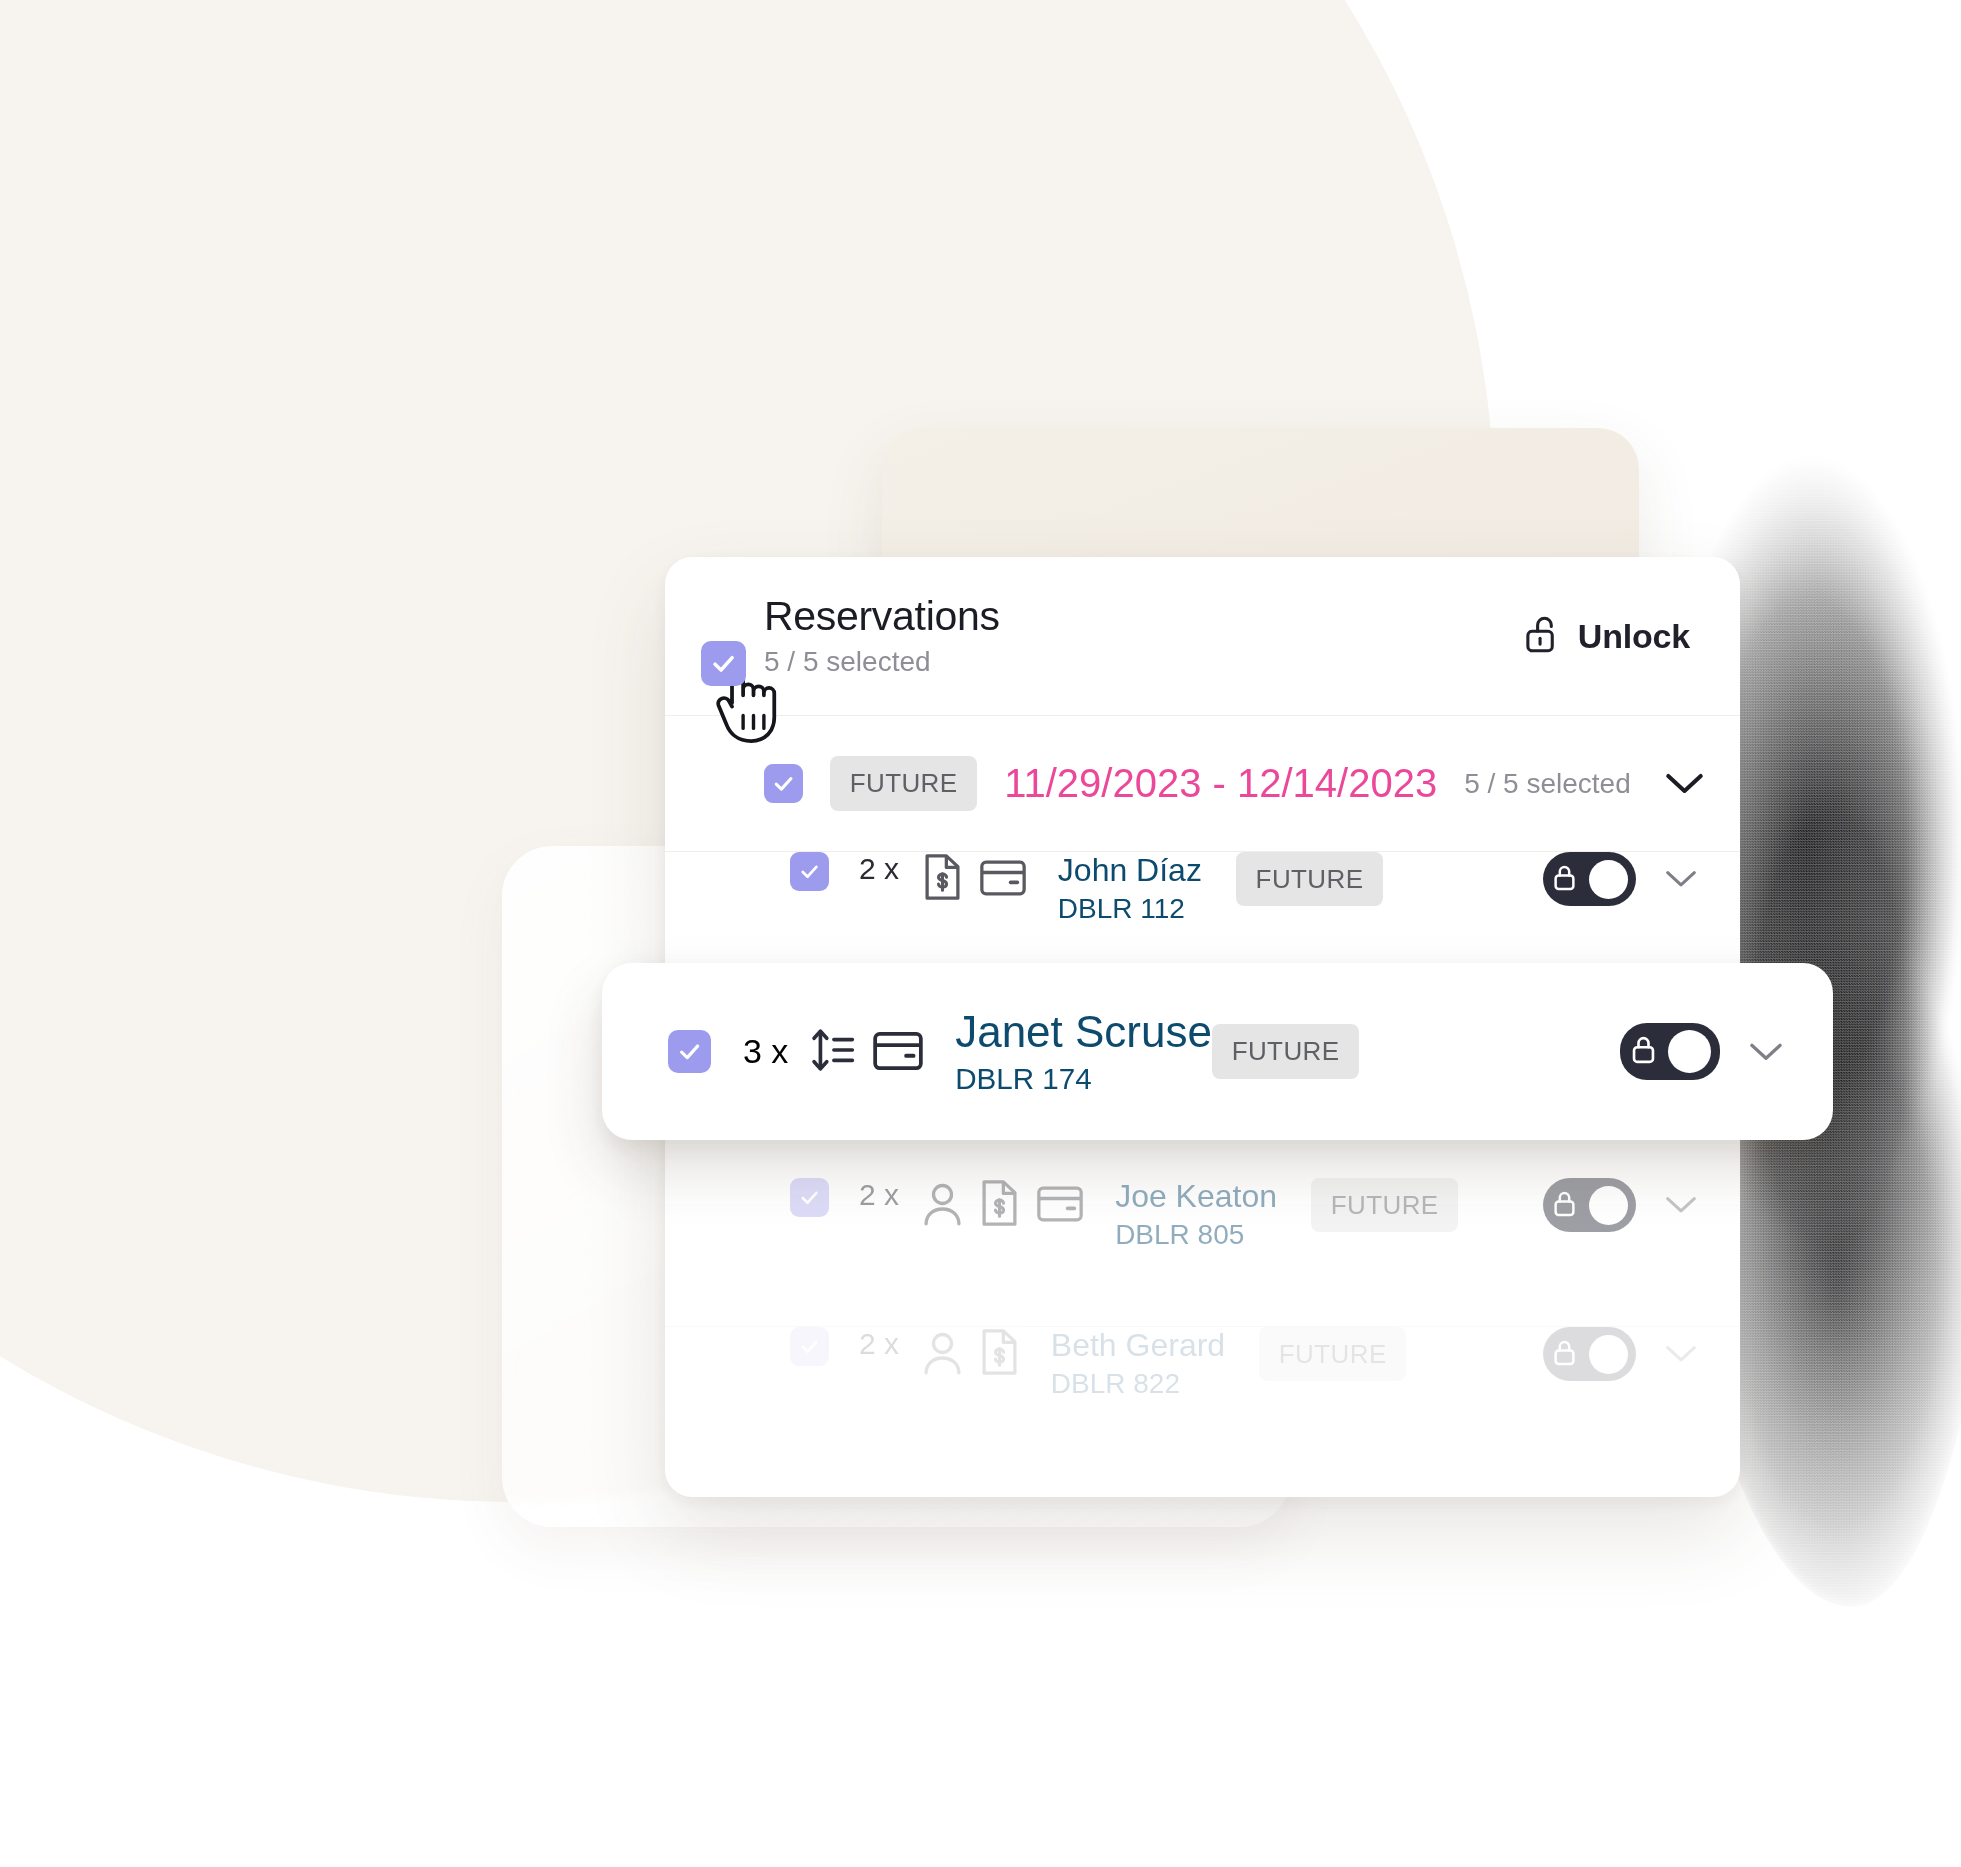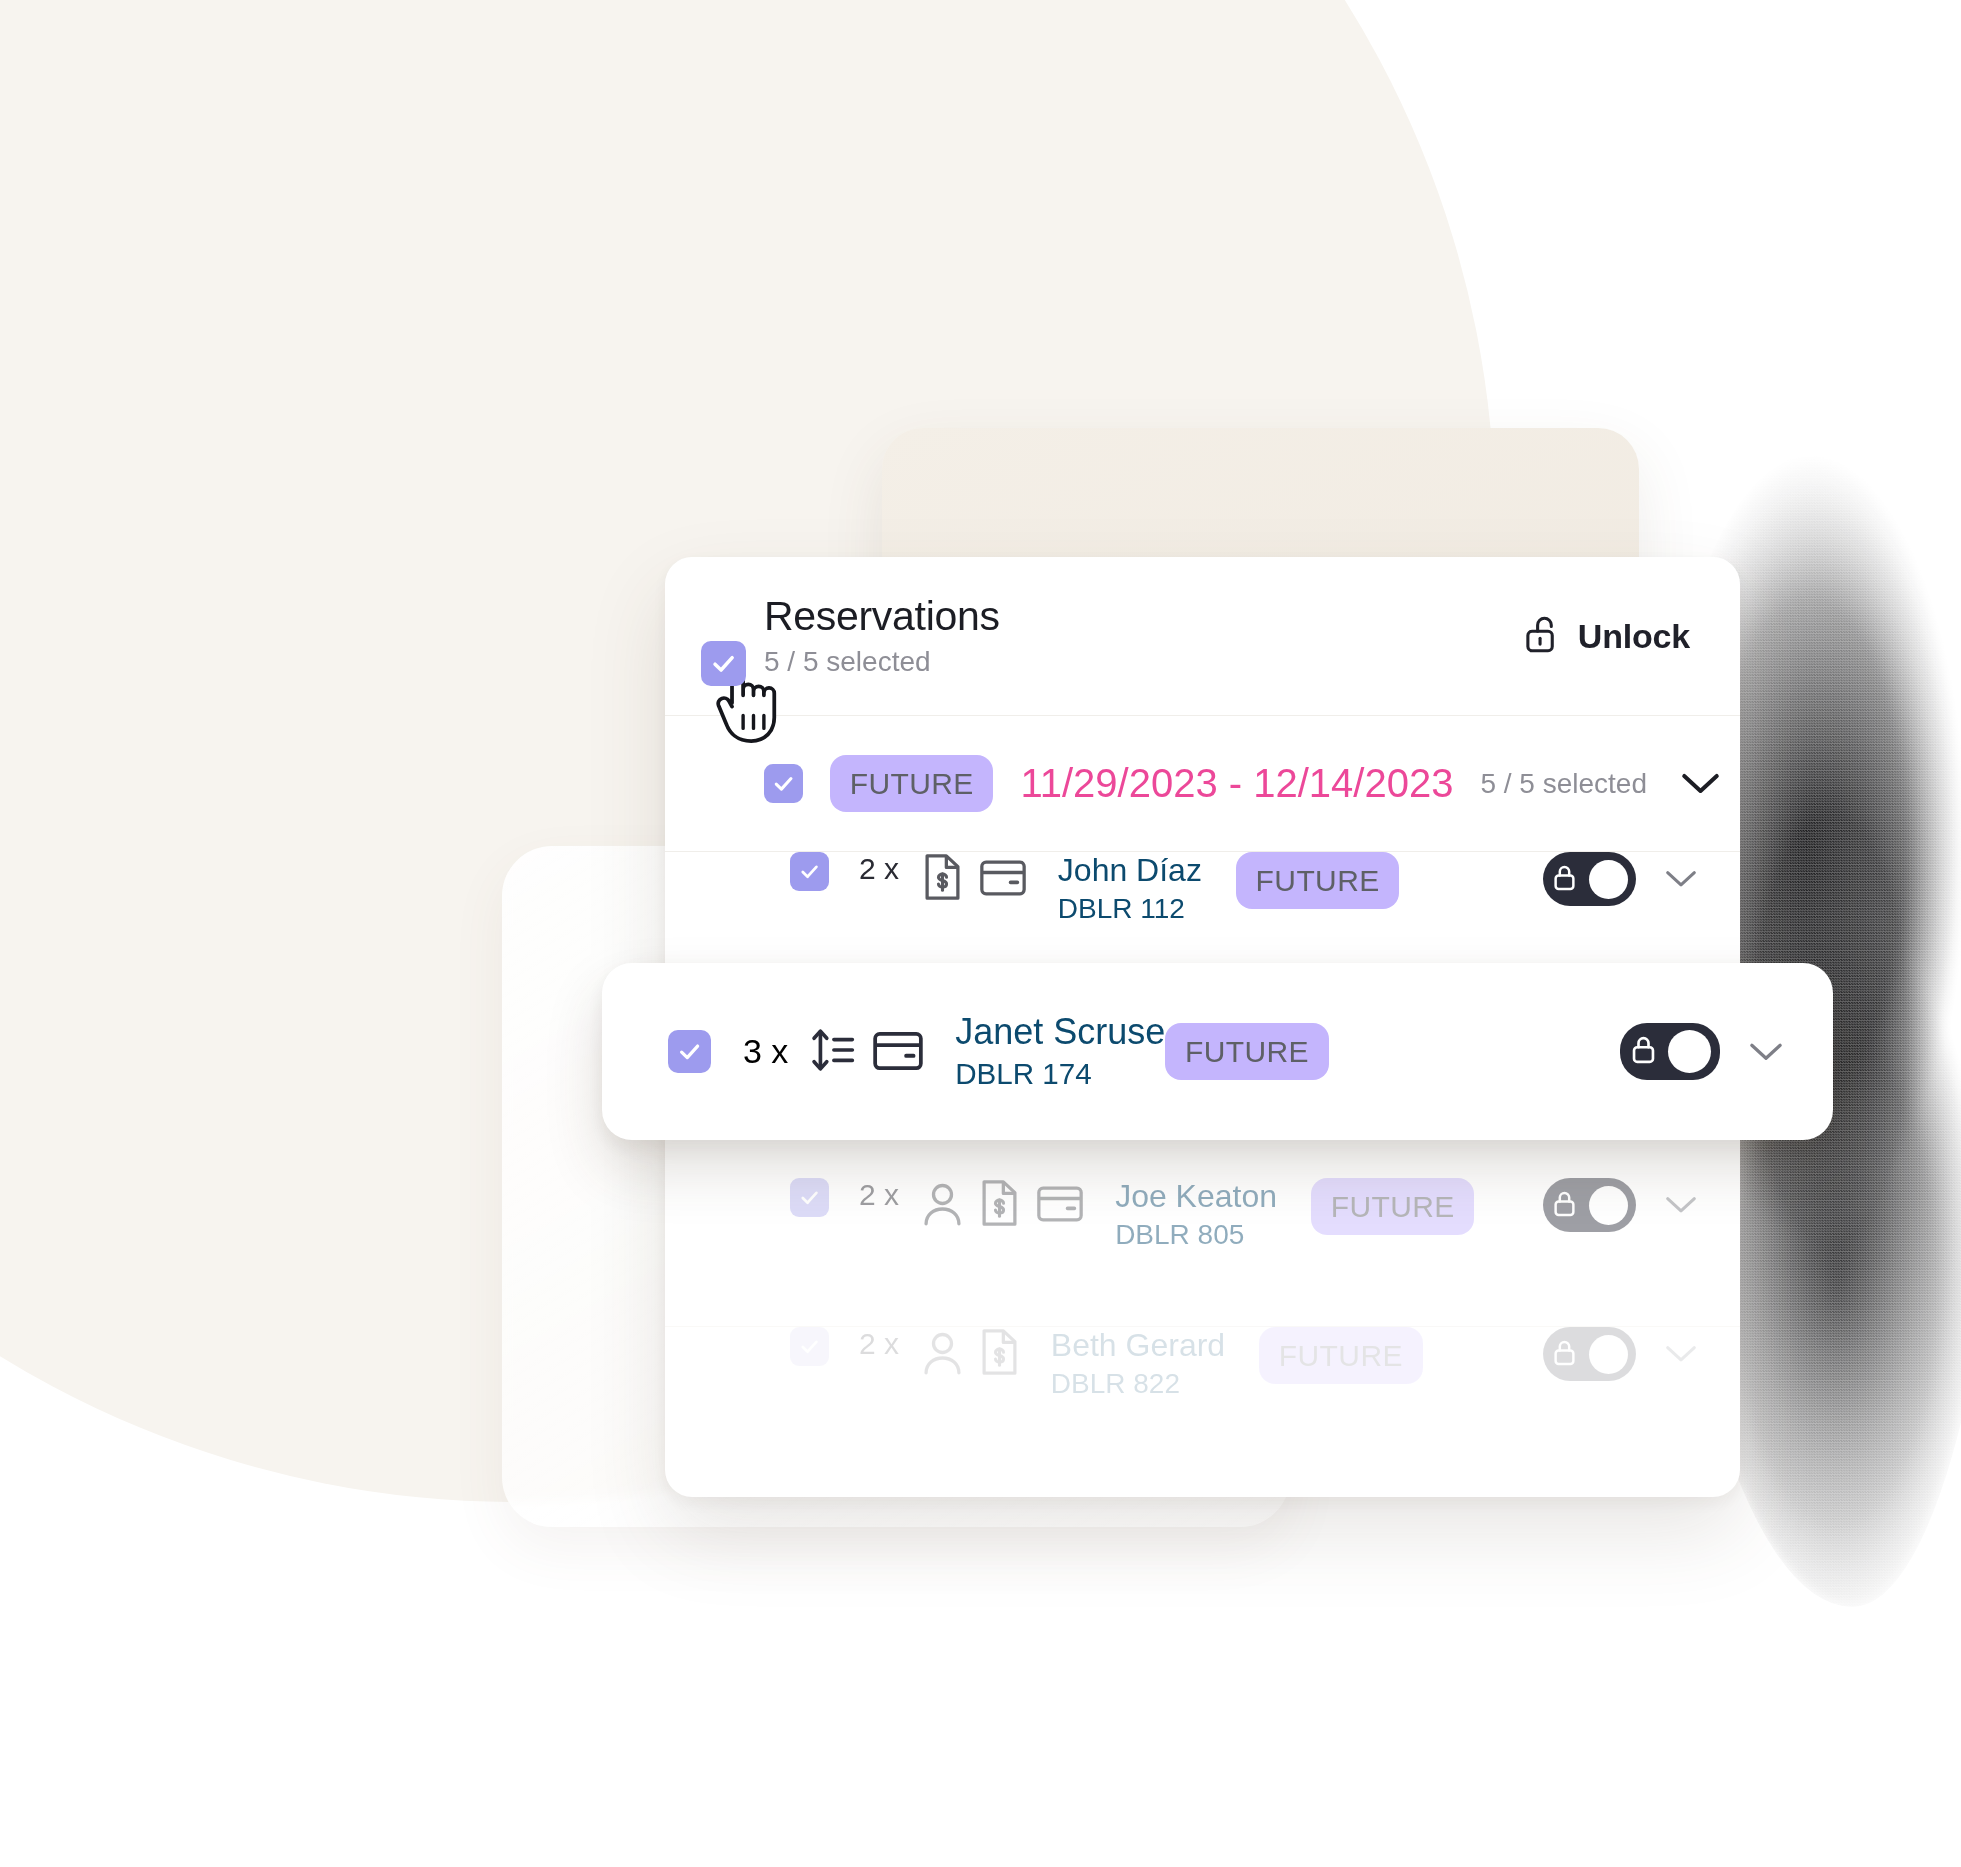--- a/index.html
+++ b/index.html
@@ -133,24 +133,24 @@
     align-items: center;
     padding: 0 43px 0 99px;
     box-sizing: border-box;
     border-bottom: 0.9px solid #f0eeea;
     gap: 27px;
   }
   .badge {
     display: inline-flex;
     align-items: center;
     justify-content: center;
-    background: #c4b5fd;
+    background: #e5e5e5;
     color: #5e6066;
-    border-radius: 16px;
-    font-size: 30px;
+    border-radius: 8px;
+    font-size: 26px;
     letter-spacing: 0.4px;
     padding: 11.6px 19.7px;
     white-space: nowrap;
   }
   .group-dates {
     font-size: 40px;
     color: #ec4899;
     white-space: nowrap;
   }
   .group-right {
@@ -258,21 +258,21 @@
     height: 177px;
     border-radius: 30px;
     background: #ffffff;
     box-shadow: 0 29px 59px rgba(70,56,40,.16), 0 7.2px 19.7px rgba(70,56,40,.07);
     display: flex;
     align-items: center;
     padding: 0 50px 0 66px;
     box-sizing: border-box;
   }
   #floating-row .qty { font-size: 34px; margin-left: 32px; }
-  #floating-row .guest-name { font-size: 36px; }
+  #floating-row .guest-name { font-size: 44px; }
   #floating-row .guest-room { font-size: 29.6px; }
   #floating-row .cbx { width: 43px; height: 43px; border-radius: 9.9px; }
   #floating-row .toggle { width: 100px; height: 57px; padding: 0 9px; }
   #floating-row .toggle .knob { width: 43px; height: 43px; }
 
   
   .row-dim-1 { opacity: .45; }
   .row-dim-2 { opacity: .16; }
   .row-dim-1 .cbx { background: #b4b2f0; }
   .row-dim-2 .cbx { background: #cfceee; }

